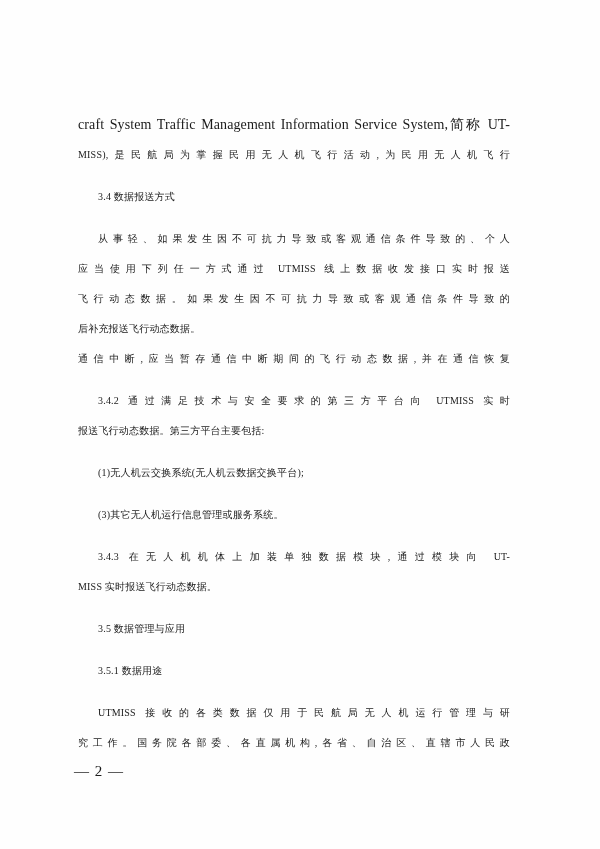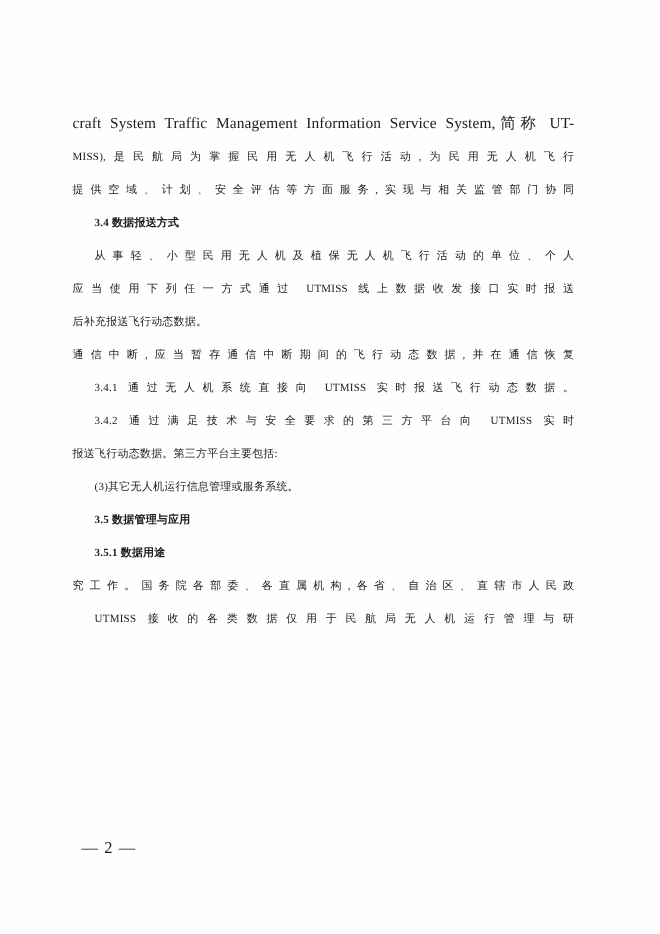--- a/index.html
+++ b/index.html
@@ -19,85 +19,89 @@
     background: var(--page-bg, #fefefe);
     color: var(--text-color, #1b1b1b);
     overflow: hidden;
   }
   .content {
     position: absolute;
     left: 66px;
     top: 98px;
     width: 456px;
   }
-  .block { margin: 0; padding: 0; }
+  .block { margin: 12px; padding: 0; }
   .line {
     font-size: 10px;
     line-height: 30px;
     text-align: left;
     letter-spacing: 0.2px;
   }
   .line.stretch {
     text-align: justify;
     text-align-last: justify;
   }
   .line.indent {
     text-indent: 2em;
   }
   .line.latin {
     font-size: 14px;
     letter-spacing: 0.1px;
   }
   .block.heading .line {
-    font-weight: bold;
+    font-weight: normal;
   }
   .page-number {
     position: absolute;
     left: 74px;
     top: 756px;
     font-size: 15px;
     line-height: 30px;
     letter-spacing: 1px;
     color: var(--text-color, #1b1b1b);
   }
 </style>
 </head>
 <body>
 
 <div class="page" style="--page-bg: #fefefe; --text-color: #1b1b1b;">
   <main class="content">
       <div class="block paragraph">
         <div class="line stretch latin">craft System Traffic Management Information Service System,简称 UT-</div>
         <div class="line stretch">MISS),是民航局为掌握民用无人机飞行活动,为民用无人机飞行</div>
-        <div class="line stretch">提供空域、计划、安全评估等方面服务,实现与相关监管部门协同</div>
       </div>
       <div class="block heading">
         <div class="line indent">3.4 数据报送方式</div>
       </div>
       <div class="block paragraph">
-        <div class="line stretch indent">从事轻、小型民用无人机及植保无人机飞行活动的单位、个人</div>
+        <div class="line stretch indent">从事轻、如果发生因不可抗力导致或客观通信条件导致的、个人</div>
         <div class="line stretch">应当使用下列任一方式通过 UTMISS 线上数据收发接口实时报送</div>
+        <div class="line stretch">飞行动态数据。如果发生因不可抗力导致或客观通信条件导致的</div>
         <div class="line">后补充报送飞行动态数据。</div>
         <div class="line stretch">通信中断,应当暂存通信中断期间的飞行动态数据,并在通信恢复</div>
-      </div>
-      <div class="block paragraph">
-        <div class="line stretch indent">3.4.1 通过无人机系统直接向 UTMISS 实时报送飞行动态数据。</div>
       </div>
       <div class="block paragraph">
         <div class="line stretch indent">3.4.2 通过满足技术与安全要求的第三方平台向 UTMISS 实时</div>
         <div class="line">报送飞行动态数据。第三方平台主要包括:</div>
       </div>
       <div class="block list-item">
+        <div class="line indent">(1)无人机云交换系统(无人机云数据交换平台);</div>
+      </div>
+      <div class="block list-item">
         <div class="line indent">(3)其它无人机运行信息管理或服务系统。</div>
+      </div>
+      <div class="block paragraph">
+        <div class="line stretch indent">3.4.3 在无人机机体上加装单独数据模块,通过模块向 UT-</div>
+        <div class="line">MISS 实时报送飞行动态数据。</div>
       </div>
       <div class="block heading">
         <div class="line indent">3.5 数据管理与应用</div>
       </div>
       <div class="block heading">
         <div class="line indent">3.5.1 数据用途</div>
       </div>
       <div class="block paragraph">
+        <div class="line stretch indent">UTMISS 接收的各类数据仅用于民航局无人机运行管理与研</div>
         <div class="line stretch">究工作。国务院各部委、各直属机构,各省、自治区、直辖市人民政</div>
-        <div class="line stretch indent">UTMISS 接收的各类数据仅用于民航局无人机运行管理与研</div>
       </div>
     </main>
   <div class="page-number">— 2 —</div>
 </div>
 
 </body></html>

